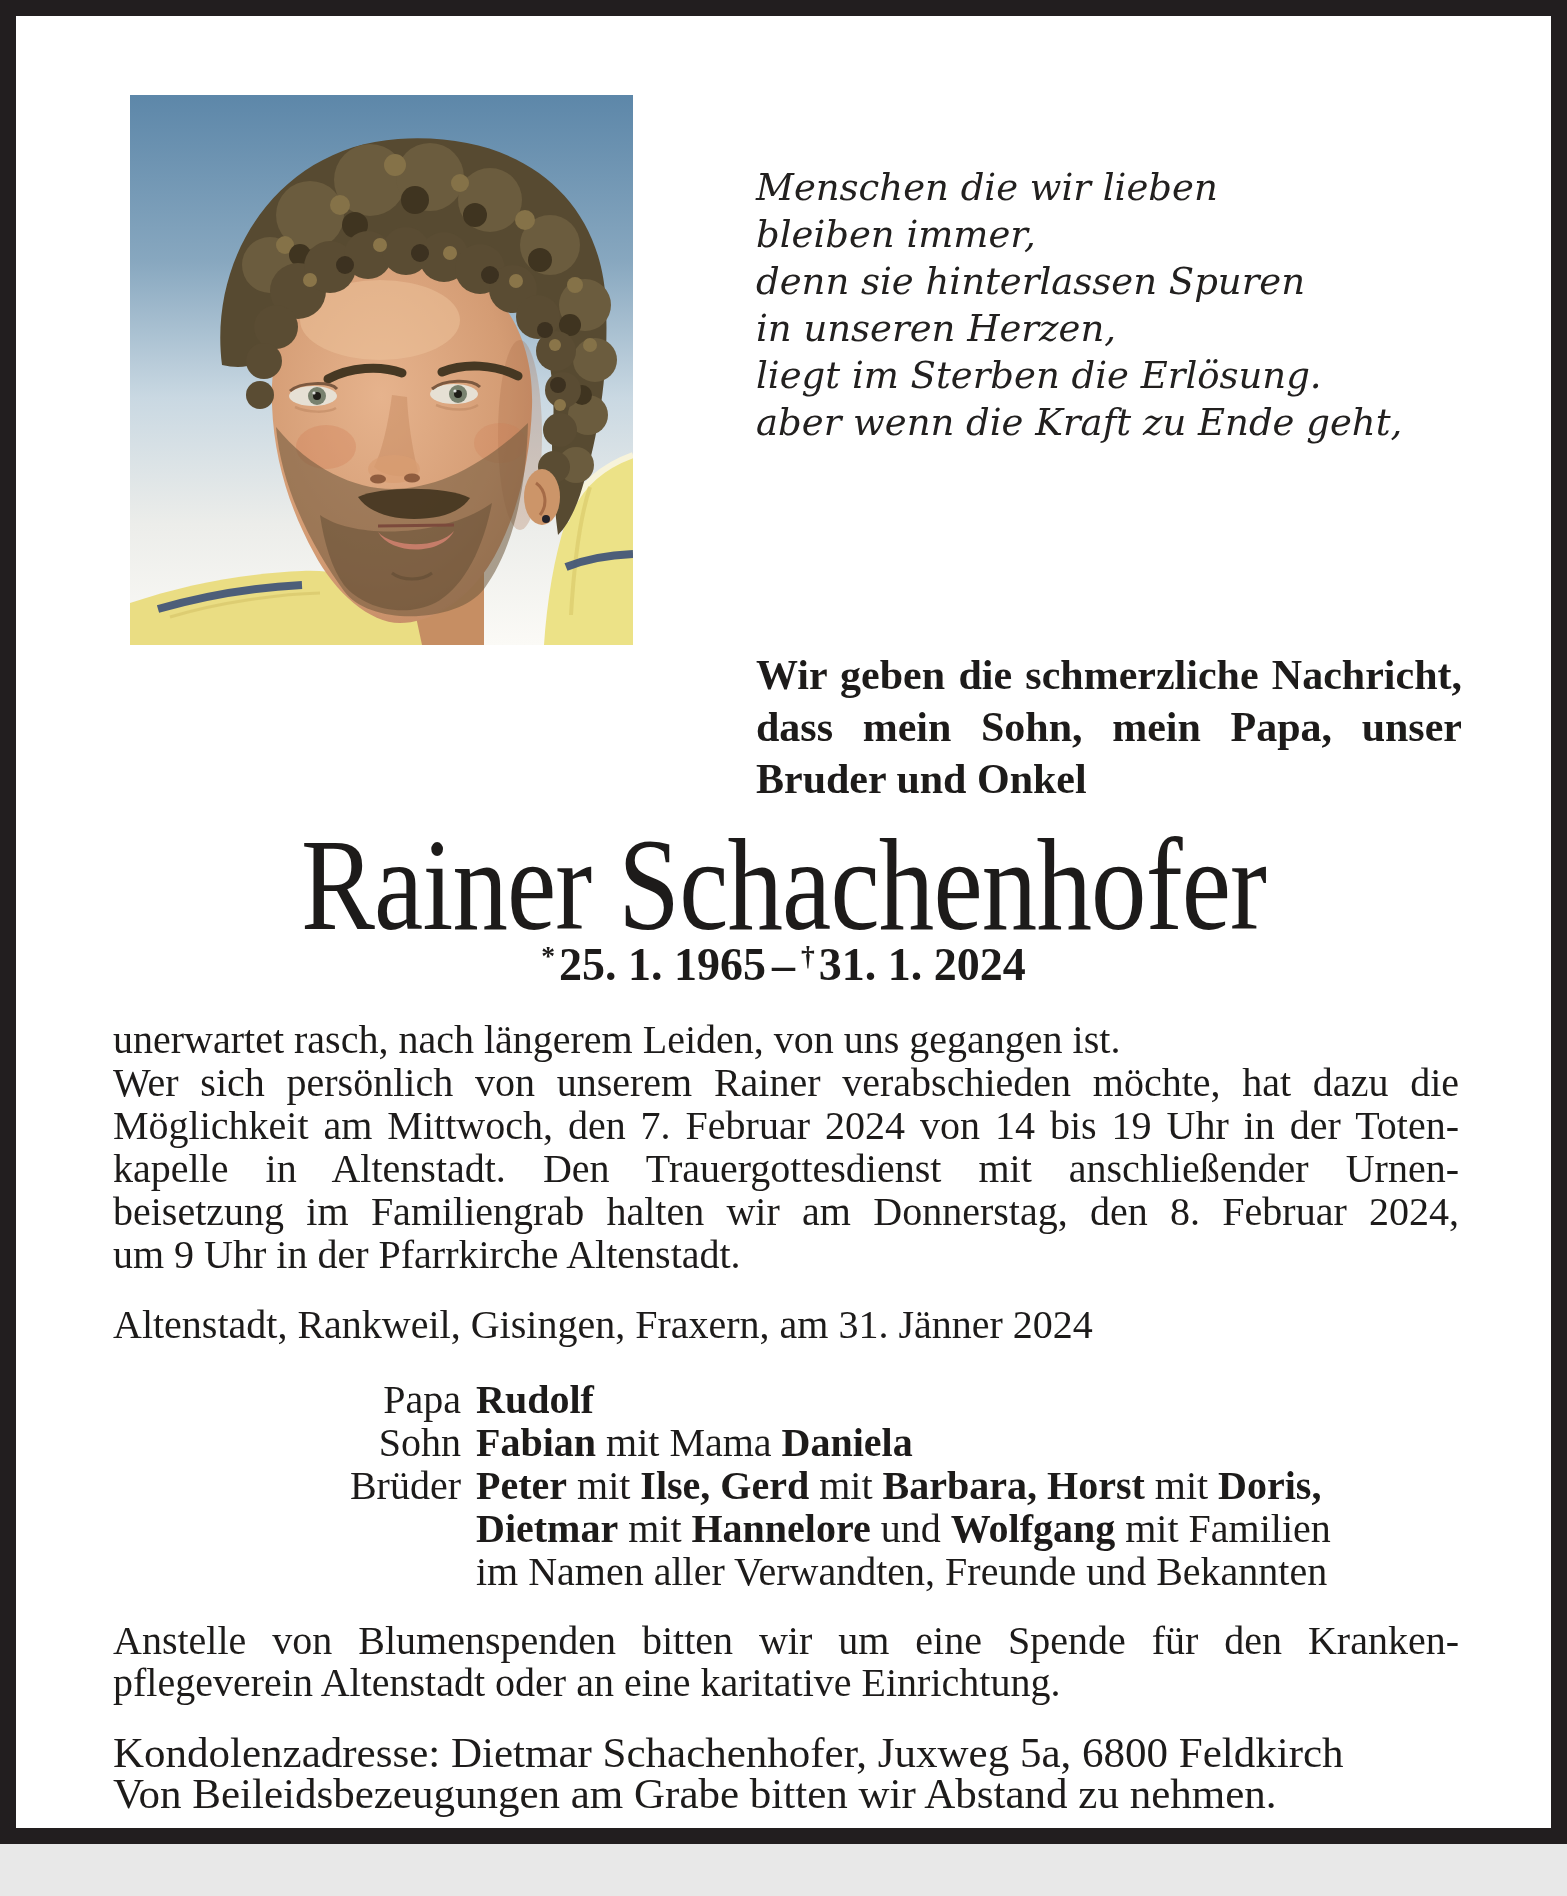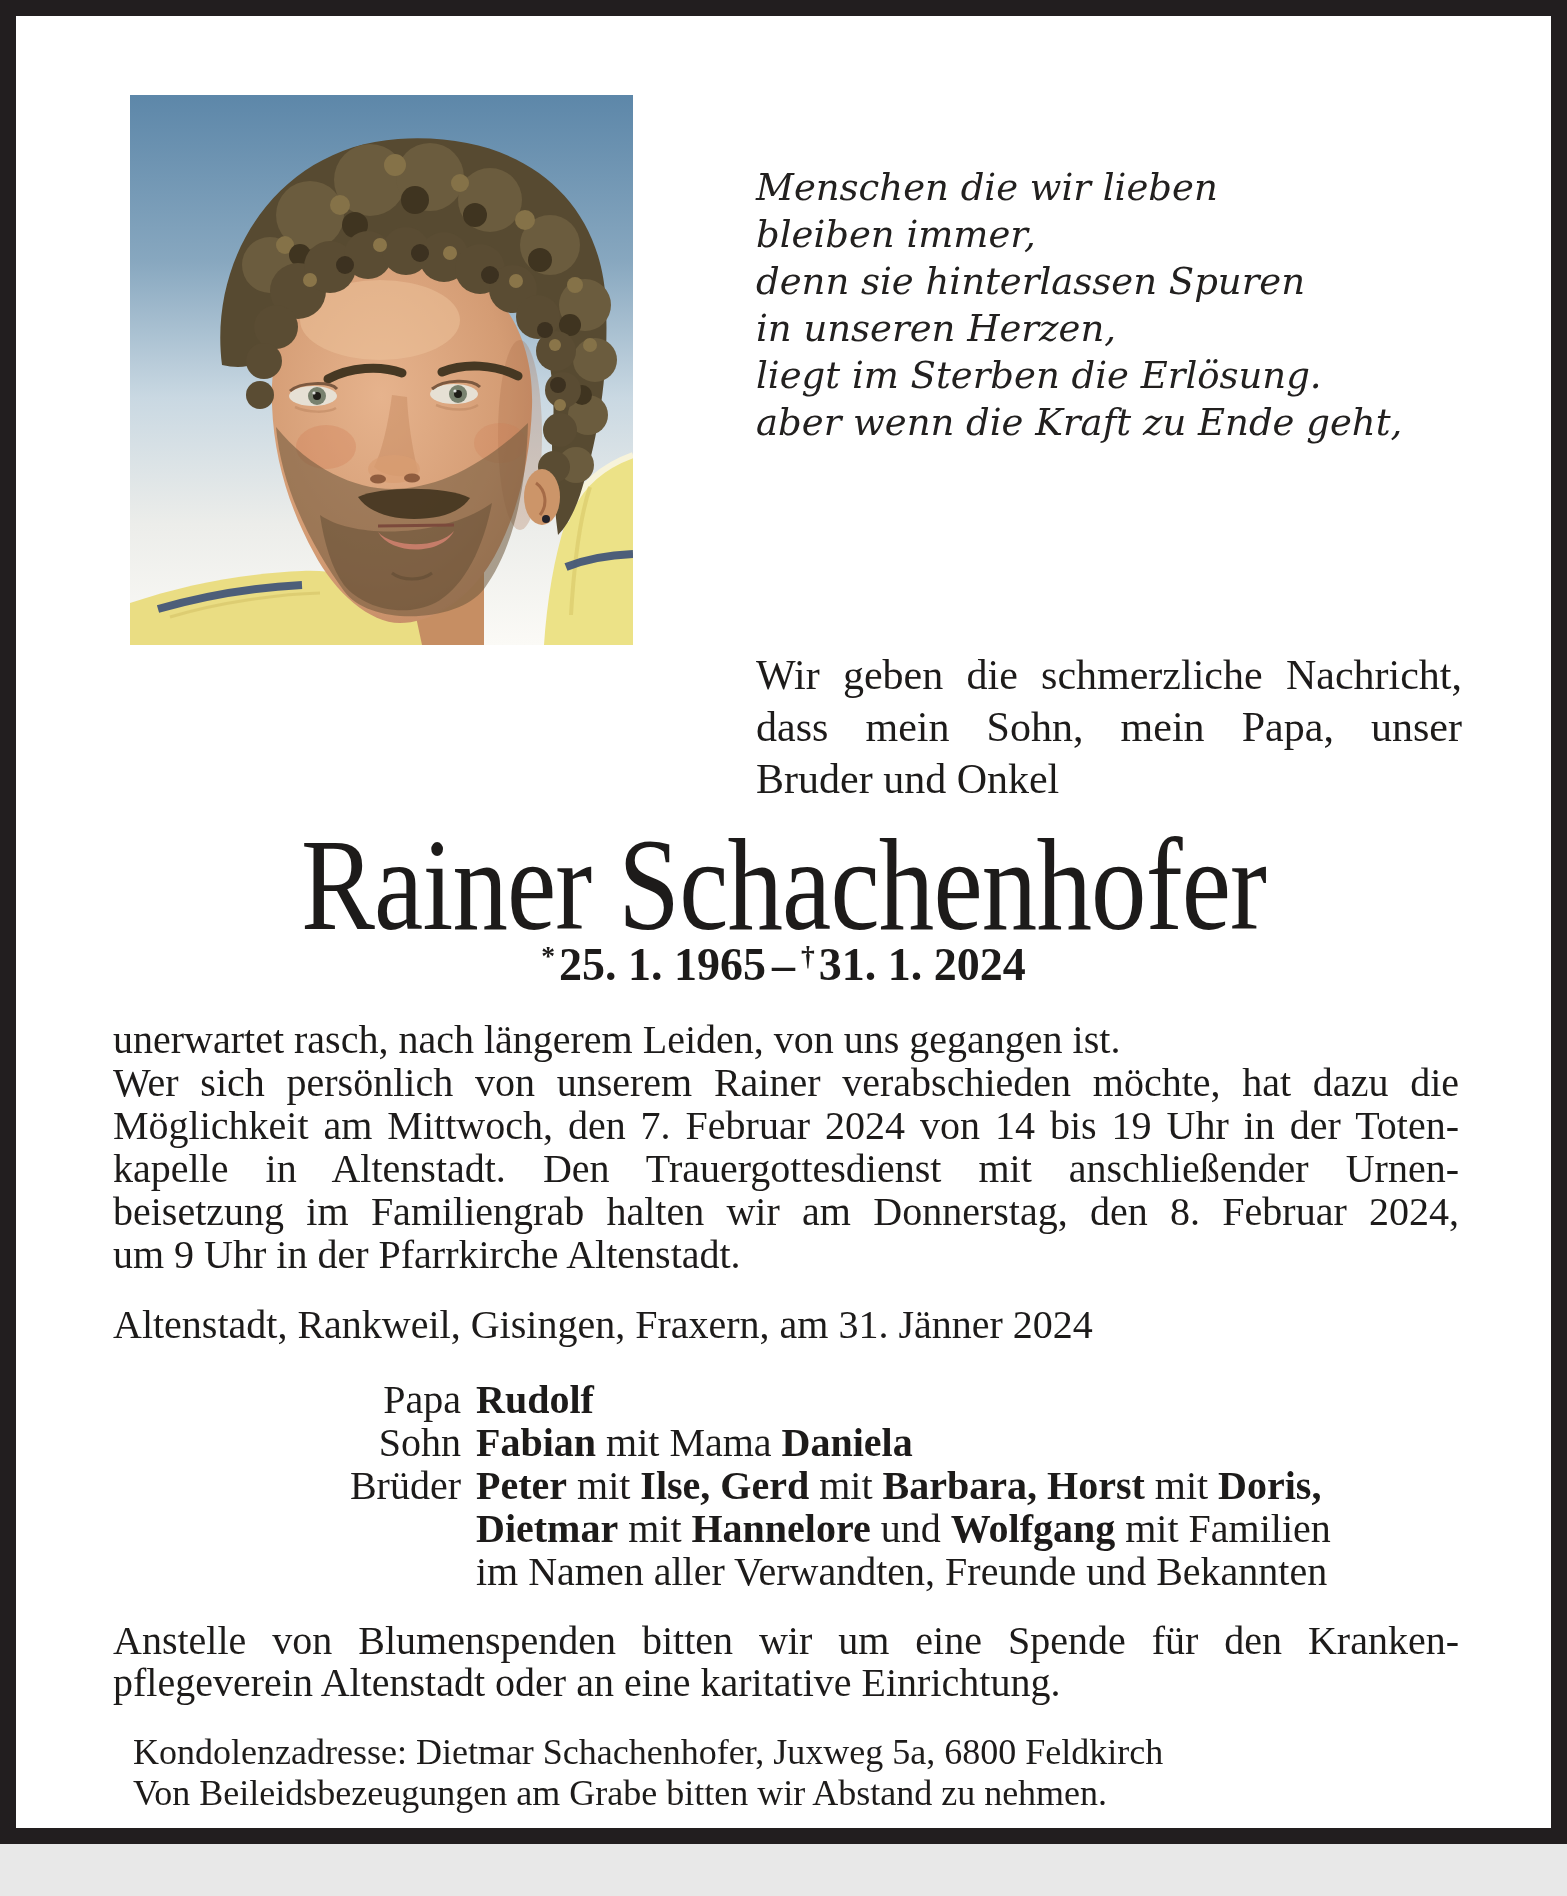--- a/index.html
+++ b/index.html
@@ -15,42 +15,42 @@
     overflow:hidden;
   }
   .abs{position:absolute;}
   
   .photo{left:114px;top:79px;width:503px;height:550px;overflow:hidden;}
   .photo svg{display:block;width:100%;height:100%;}
   
   .poem{left:740px;top:148px;font-family:"DejaVu Serif","Liberation Serif",serif;
         font-style:italic;font-size:37px;line-height:47px;color:#22201f;}
   
-  .announce{left:740px;top:633px;width:706px;font-size:42px;line-height:52px;color:#1d1b1a;}
+  .announce{left:740px;top:633px;width:706px;font-size:42px;line-height:52px;color:#1d1b1a;font-weight:bold;}
   .jl{text-align:justify;text-align-last:justify;}
   
   .name-wrap{left:0;top:800px;width:1535px;text-align:center;}
   .name{display:inline-block;font-size:132px;line-height:1.05;font-weight:normal;
         transform:scaleX(.84);transform-origin:center;white-space:nowrap;letter-spacing:-1px;}
   
   .dates{left:0;top:922px;width:1535px;text-align:center;font-weight:bold;font-size:46px;}
   .dates .sym{font-size:0.60em;position:relative;top:-0.55em;padding-right:4px;}
   .dates .sep{padding:0 6px;}
   
   .bodytext{left:97px;top:1002px;width:1346px;font-size:40px;line-height:43px;}
   .dateline{left:97px;top:1285px;font-size:40px;white-space:nowrap;}
   .dateline .b{font-weight:normal;}
   
   .family{left:97px;top:1362px;font-size:40px;line-height:43px;}
   .frow{display:flex;}
   .flabel{width:348px;text-align:right;flex:none;}
   .fnames{padding-left:15px;white-space:nowrap;}
   .fnames .b{font-weight:bold;}
   .donation{left:97px;top:1604px;width:1346px;font-size:40px;line-height:42px;}
-  .condolence{left:97px;top:1716px;width:1346px;font-size:36px;line-height:41px;margin-left:20px;}
+  .condolence{left:97px;top:1716px;width:1346px;font-size:43px;line-height:41px;}
 </style>
 </head>
 <body>
 
 <div class="page">
 
   <div class="abs photo">
     <svg viewBox="0 0 503 550" xmlns="http://www.w3.org/2000/svg">
       <defs>
         <linearGradient id="sky" x1="0" y1="0" x2="0" y2="1">

